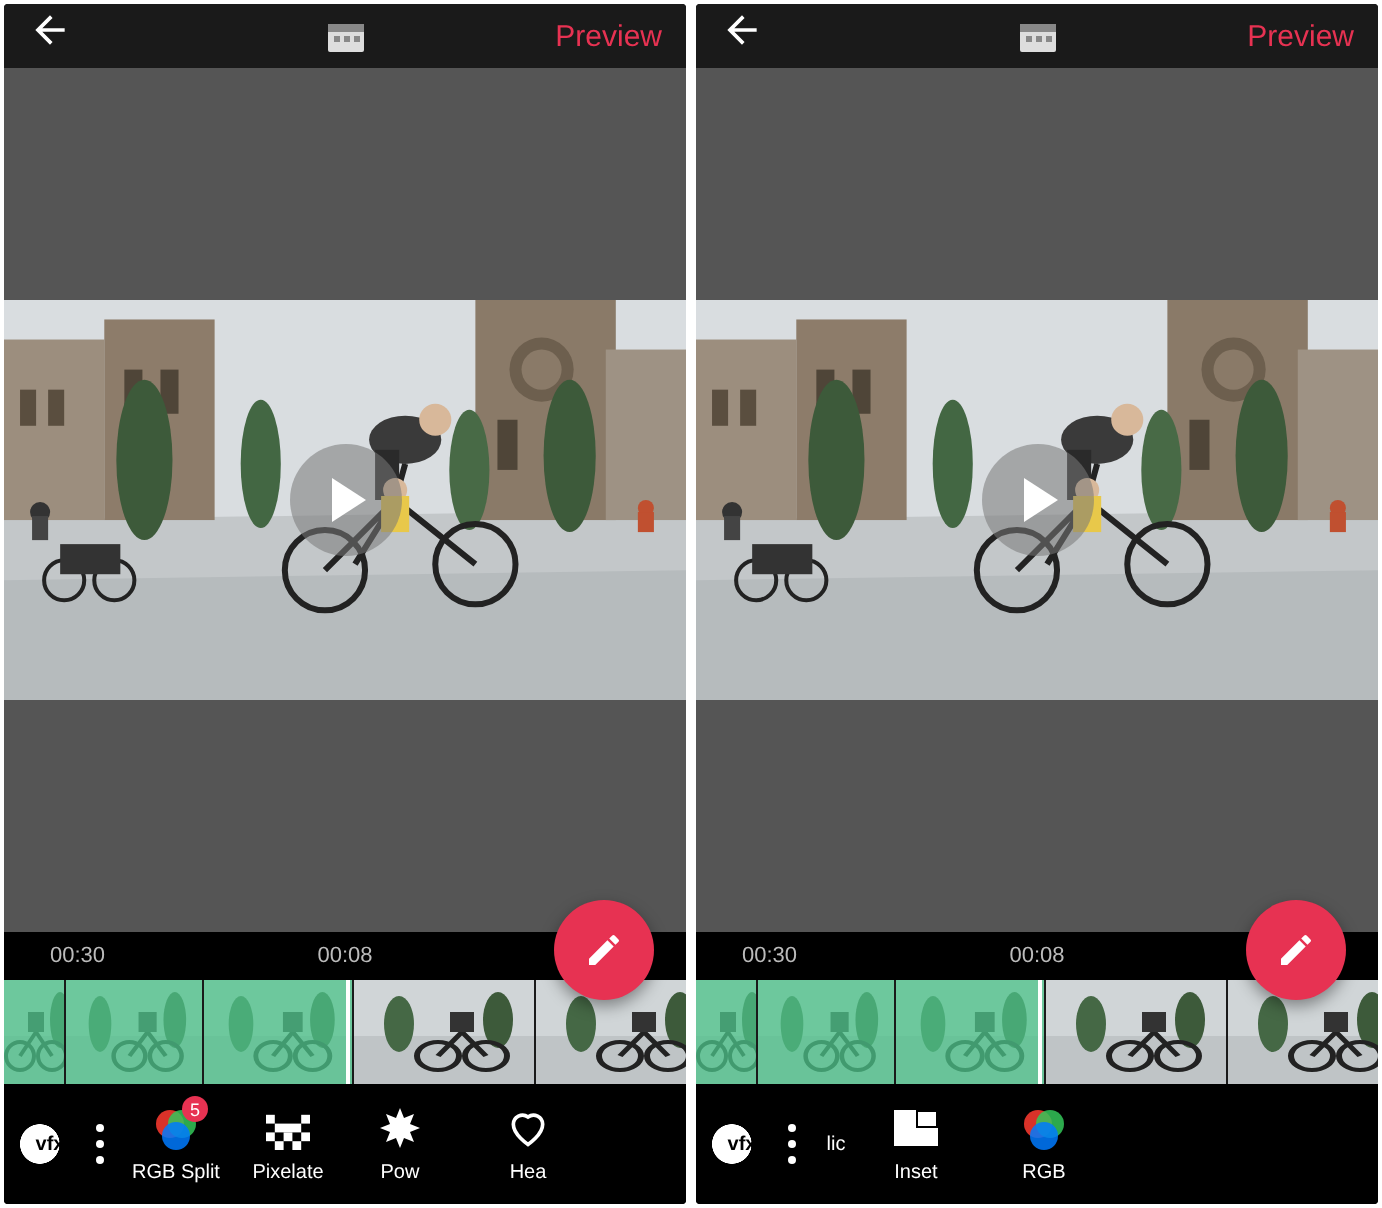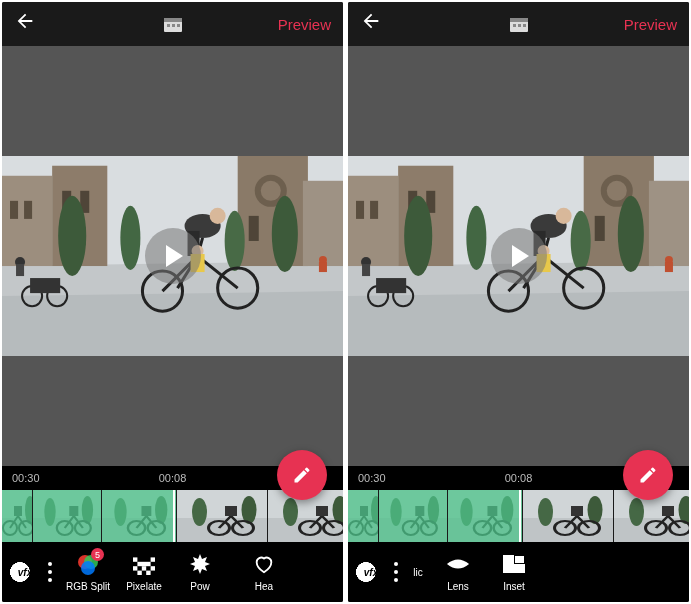--- a/index.html
+++ b/index.html
@@ -22,21 +22,21 @@
     flex: 1;
     background: #000;
     display: flex;
     flex-direction: column;
     position: relative;
     border-radius: 2px;
     overflow: hidden;
   }
   
   .topbar {
-    height: 44px;
+    height: 32px;
     background: #1a1a1a;
     display: flex;
     align-items: center;
     padding: 0 12px;
     position: relative;
   }
   .back { color: #fff; font-size: 22px; cursor: pointer; }
   .cal-icon {
     position: absolute;
     left: 50%;
@@ -86,21 +86,21 @@
     margin-left: 4px;
   }
   
   .scene-svg { width: 100%; height: 100%; display: block; }
   
   .times {
     height: 24px;
     background: #000;
     display: flex;
     align-items: center;
-    padding: 0 10px;
+    padding: 0 23px;
     color: #bbb;
     font-size: 11px;
     position: relative;
     text-align: right;
   }
   .t-left {}
   .t-mid { position: absolute; left: 50%; transform: translateX(-50%); }
   
   .timeline {
     height: 52px;
@@ -179,21 +179,20 @@
     background: radial-gradient(circle at 35% 50%, #fff 0 35%, #000 36% 100%);
     margin-left: 6px;
     position: relative;
     display: flex;
     align-items: center;
     justify-content: center;
     color: #000;
     font-size: 10px;
     font-weight: bold;
     flex-shrink: 0;
-    font-style: italic;
   }
   .dots3 {
     display: flex;
     flex-direction: column;
     gap: 4px;
     margin-left: 6px;
     margin-right: 8px;
     flex-shrink: 0;
   }
   .dots3 span {
@@ -517,33 +516,35 @@
           <span></span>
           <span></span>
           <span></span>
         </div>
       <div class="effects">
         <div class="effect partial-first">
           <span class="lbl">lic</span>
         </div>
         <div class="effect">
           <div class="ico">
-            <svg width="26" height="16" viewBox="0 0 26 16">
-                <path d="M1 8 Q13 -2 25 8 Q13 18 1 8 Z" fill="#fff"></path>
-              </svg>
-          </div>
-          <span class="lbl">Lens</span>
-        </div>
-        <div class="effect">
-          <div class="ico">
             <svg width="22" height="18" viewBox="0 0 22 18">
                 <rect x="0" y="0" width="22" height="18" fill="#fff"></rect>
                 <rect x="11" y="0" width="11" height="9" fill="#000"></rect>
                 <rect x="12" y="1" width="9" height="7" fill="#fff"></rect>
               </svg>
           </div>
           <span class="lbl">Inset</span>
         </div>
+        <div class="effect partial-last">
+          <div class="ico">
+            <svg width="24" height="24">
+                <circle cx="9" cy="10" r="7" fill="#ff3b30" opacity="0.85"></circle>
+                <circle cx="15" cy="10" r="7" fill="#34c759" opacity="0.85"></circle>
+                <circle cx="12" cy="16" r="7" fill="#007aff" opacity="0.85"></circle>
+              </svg>
+          </div>
+          <span class="lbl">RGB</span>
+        </div>
       </div>
     </div>
   </div>
 
 </div>
 
 </body></html>

